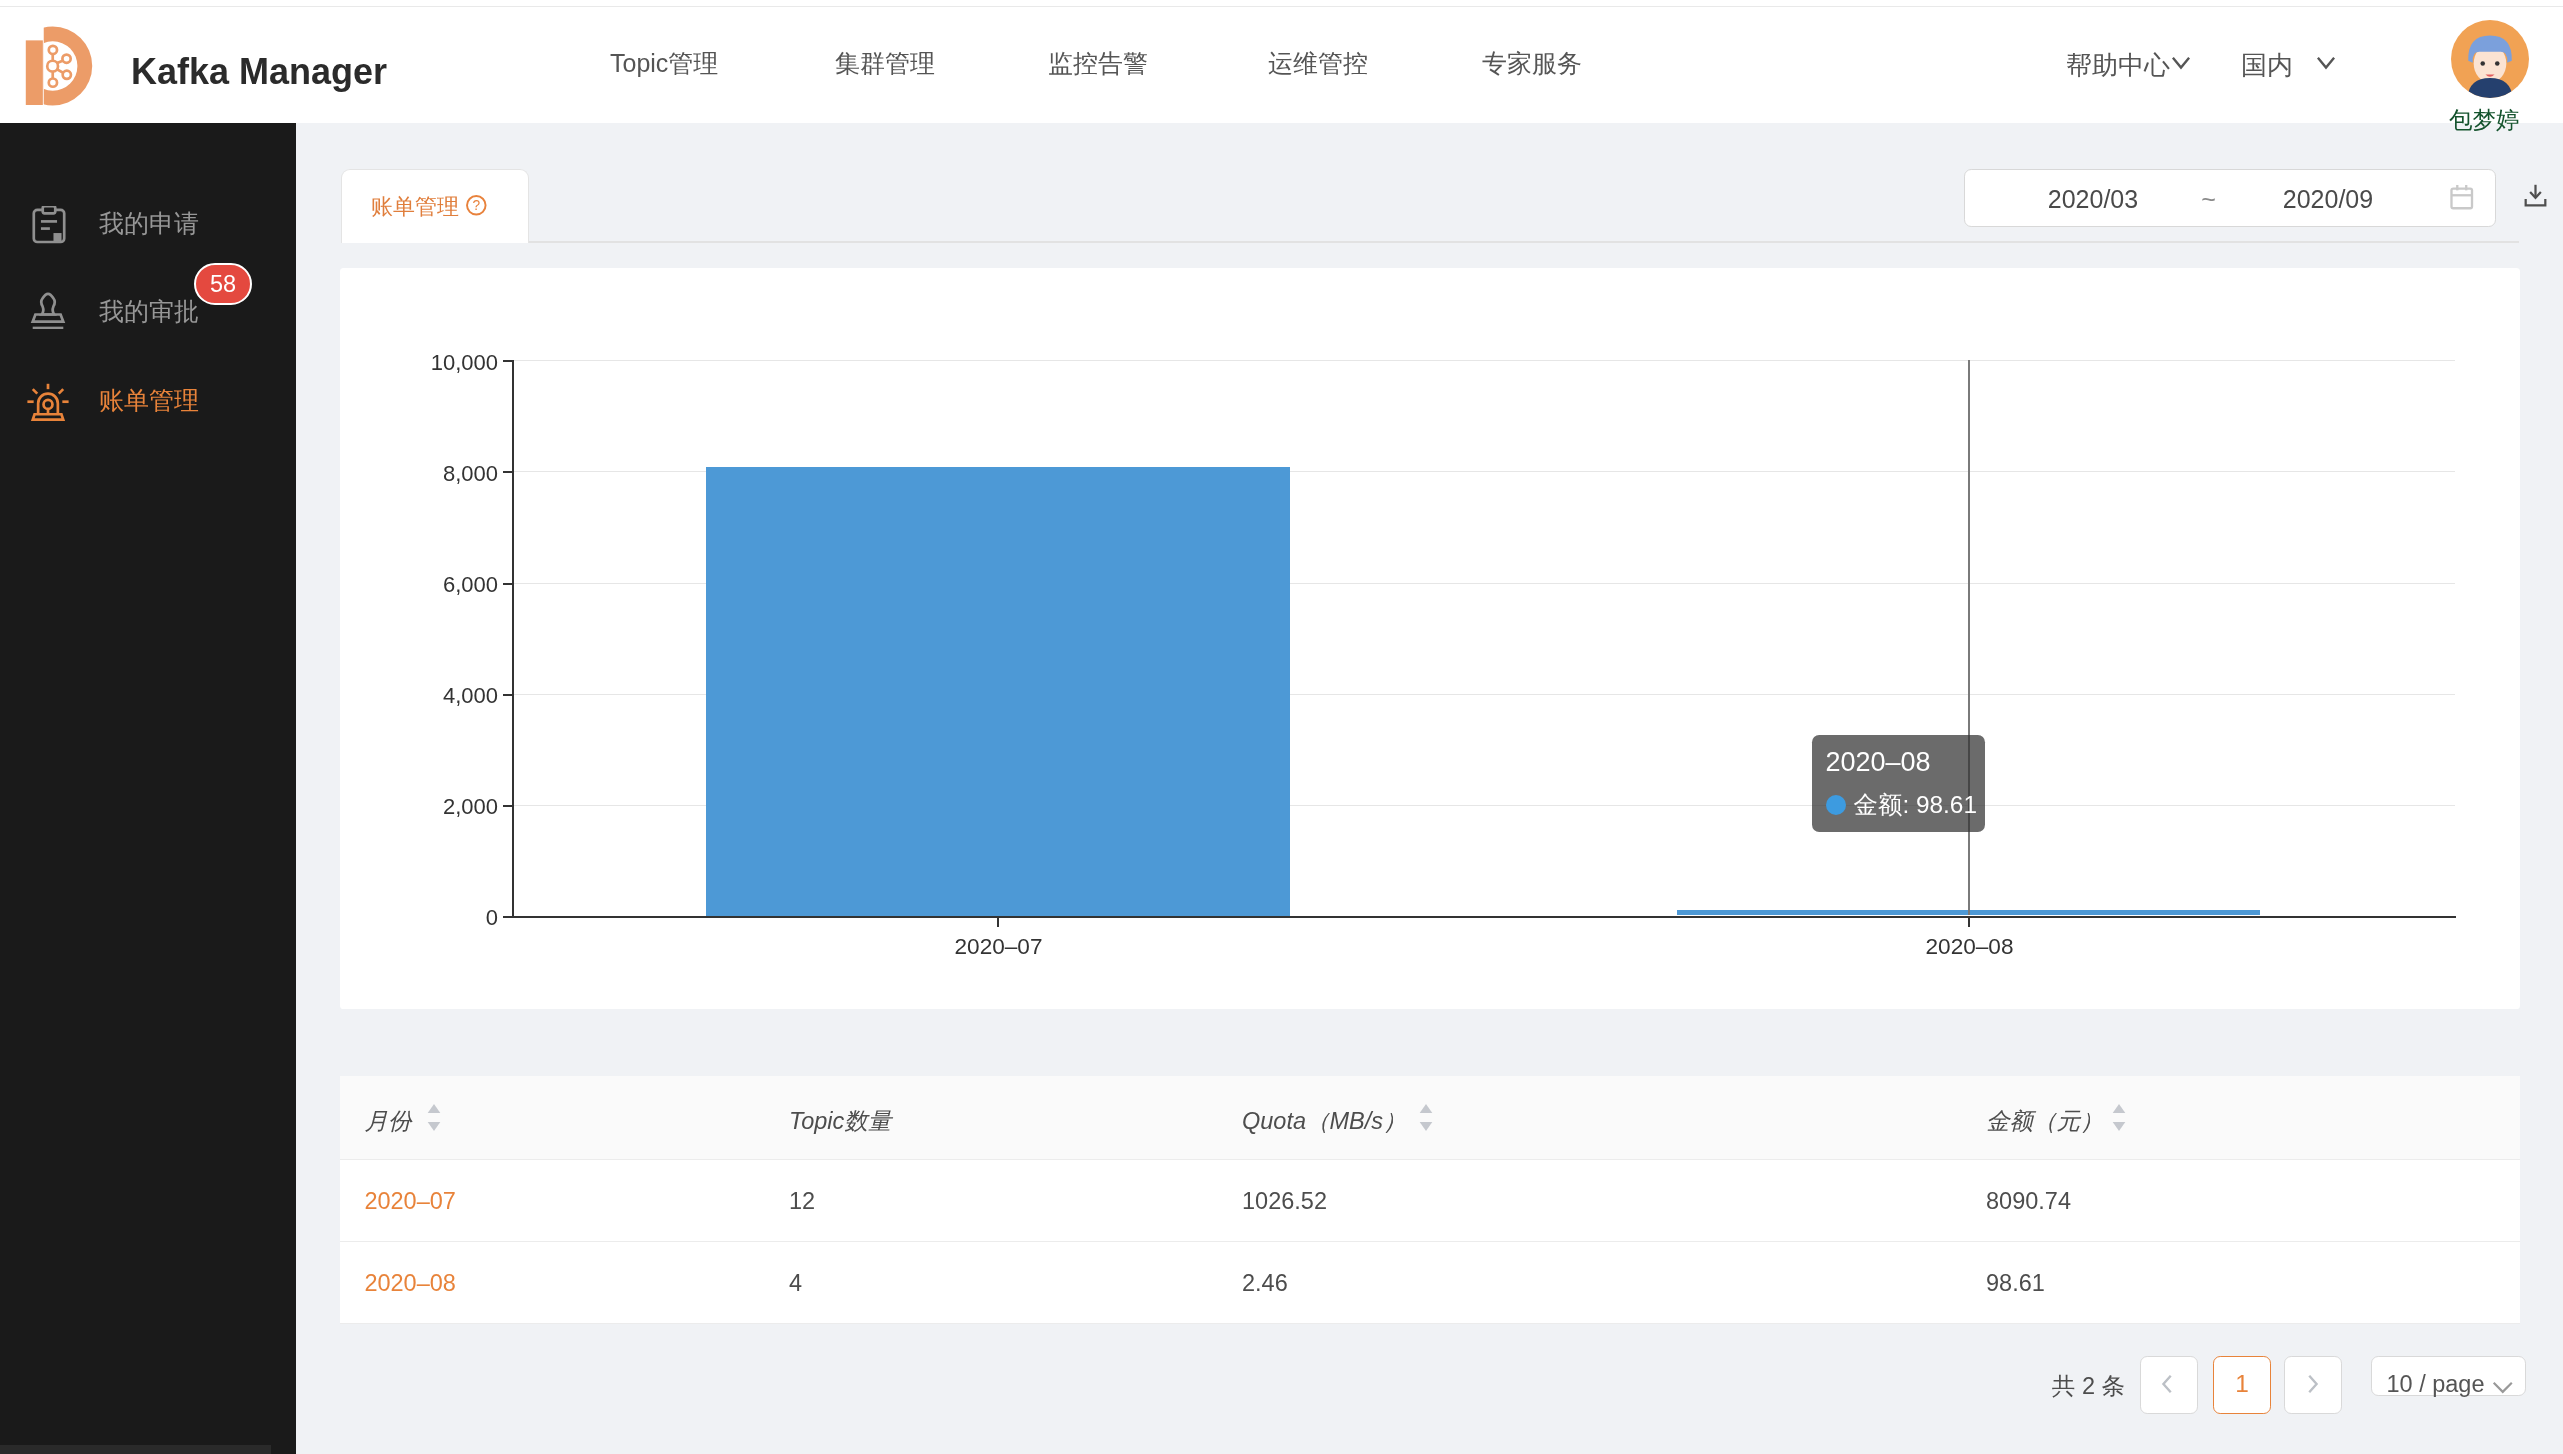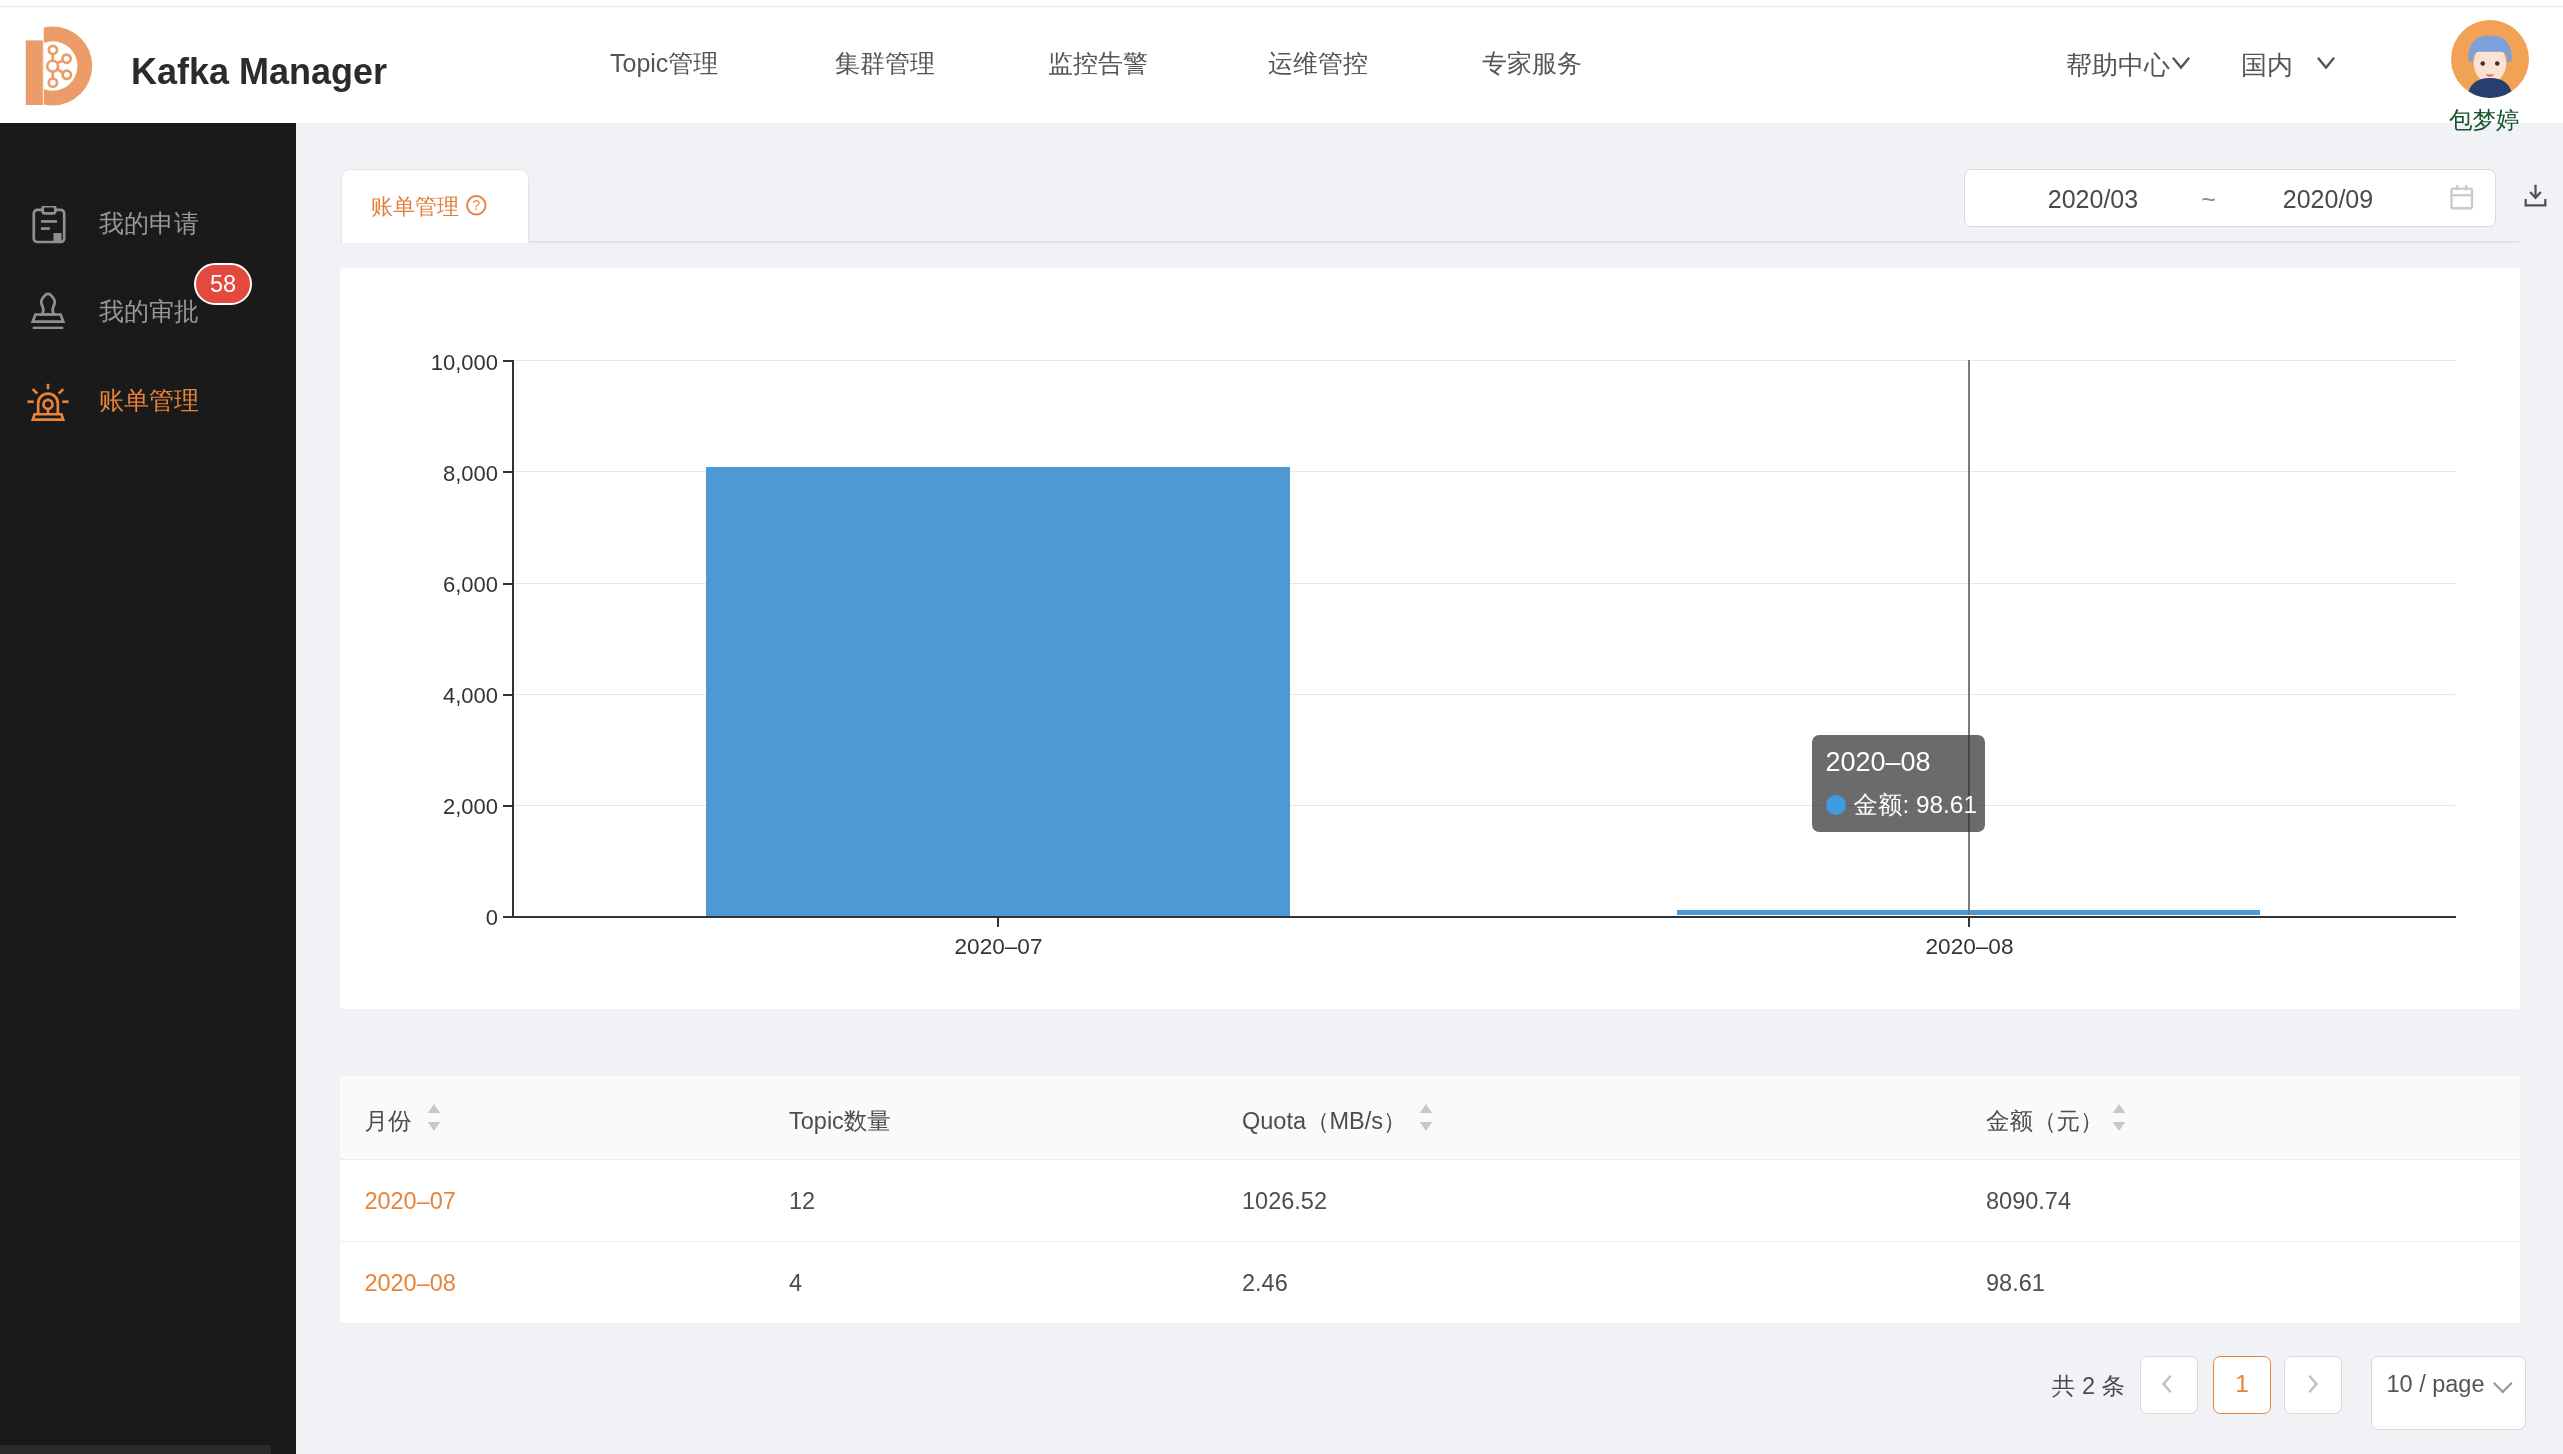--- a/index.html
+++ b/index.html
@@ -34,34 +34,34 @@
 .ylab{position:absolute;width:117px;text-align:right;font-size:22px;color:#333;}
 .xlab{position:absolute;top:934px;width:181px;text-align:center;font-size:22.6px;color:#333;}
 .bar{position:absolute;background:#4d99d6;}
 #cross{position:absolute;left:1968px;top:360px;width:1.8px;height:555px;background:#7a7a7a;}
 #tooltip{position:absolute;left:1812px;top:735px;width:173px;height:97px;background:rgba(50,50,50,0.72);border-radius:7.2px;color:#fff;box-sizing:border-box;padding:11.7px 0 0 13.5px;}
 #tooltip .l1{font-size:27px;}
 #tooltip .l2{margin-top:11px;font-size:24.4px;display:flex;align-items:center;}
 #tooltip .dot{width:20px;height:20px;border-radius:50%;background:#3d9be0;display:inline-block;margin-right:8.1px;}
 
 #table{position:absolute;left:340px;top:1076px;width:2180px;height:247px;background:#fff;}
-#thead{position:absolute;left:0;top:0;width:2180px;height:84px;background:#fafafa;border-bottom:1.8px solid #ececec;box-sizing:border-box;}
+#thead{position:absolute;left:0;top:0;width:2180px;height:84px;background:#fafafa;border-bottom:1.8px solid #ececec;box-sizing:border-box;font-style:italic;}
 .trow{position:absolute;left:0;width:2180px;height:82px;border-bottom:1.8px solid #ececec;box-sizing:border-box;}
 .c1{position:absolute;left:24.4px;}
 .c2{position:absolute;left:449px;}
 .c3{position:absolute;left:902px;}
 .c4{position:absolute;left:1646px;}
 .th{font-size:23.5px;color:#4d4d4d;top:29px;}
 .td{font-size:23.5px;color:#4d4d4d;top:28px;}
 .tdo{color:#e8833a;}
 
 .pgbtn{position:absolute;top:1356px;width:58px;height:58px;background:#fff;border:1.8px solid #d9d9d9;border-radius:7.2px;box-sizing:border-box;}
 #pg1{border-color:#e8833a;color:#e8833a;font-size:24.4px;text-align:center;line-height:54px;}
 #pgtotal{position:absolute;left:1944px;top:1370px;width:181px;text-align:right;font-size:23.5px;color:#4d4d4d;}
-#psel{position:absolute;left:2371px;top:1356px;width:155px;height:74px;background:#fff;border:1.8px solid #d9d9d9;border-radius:7.2px;box-sizing:border-box;}
+#psel{position:absolute;left:2371px;top:1356px;width:155px;height:40px;background:#fff;border:1.8px solid #d9d9d9;border-radius:7.2px;box-sizing:border-box;}
 #psel span{position:absolute;left:14.5px;top:13.5px;font-size:23.5px;color:#555;}
 </style>
 </head>
 <body>
 
 <div id="header">
   <div id="topline"></div>
   <svg class="abs" style="left:23.5px;top:25px" width="70" height="81" viewBox="0 0 78 90">
     <rect x="2" y="17" width="19" height="72" fill="#ec9c68"></rect>
     <clipPath id="dc">

